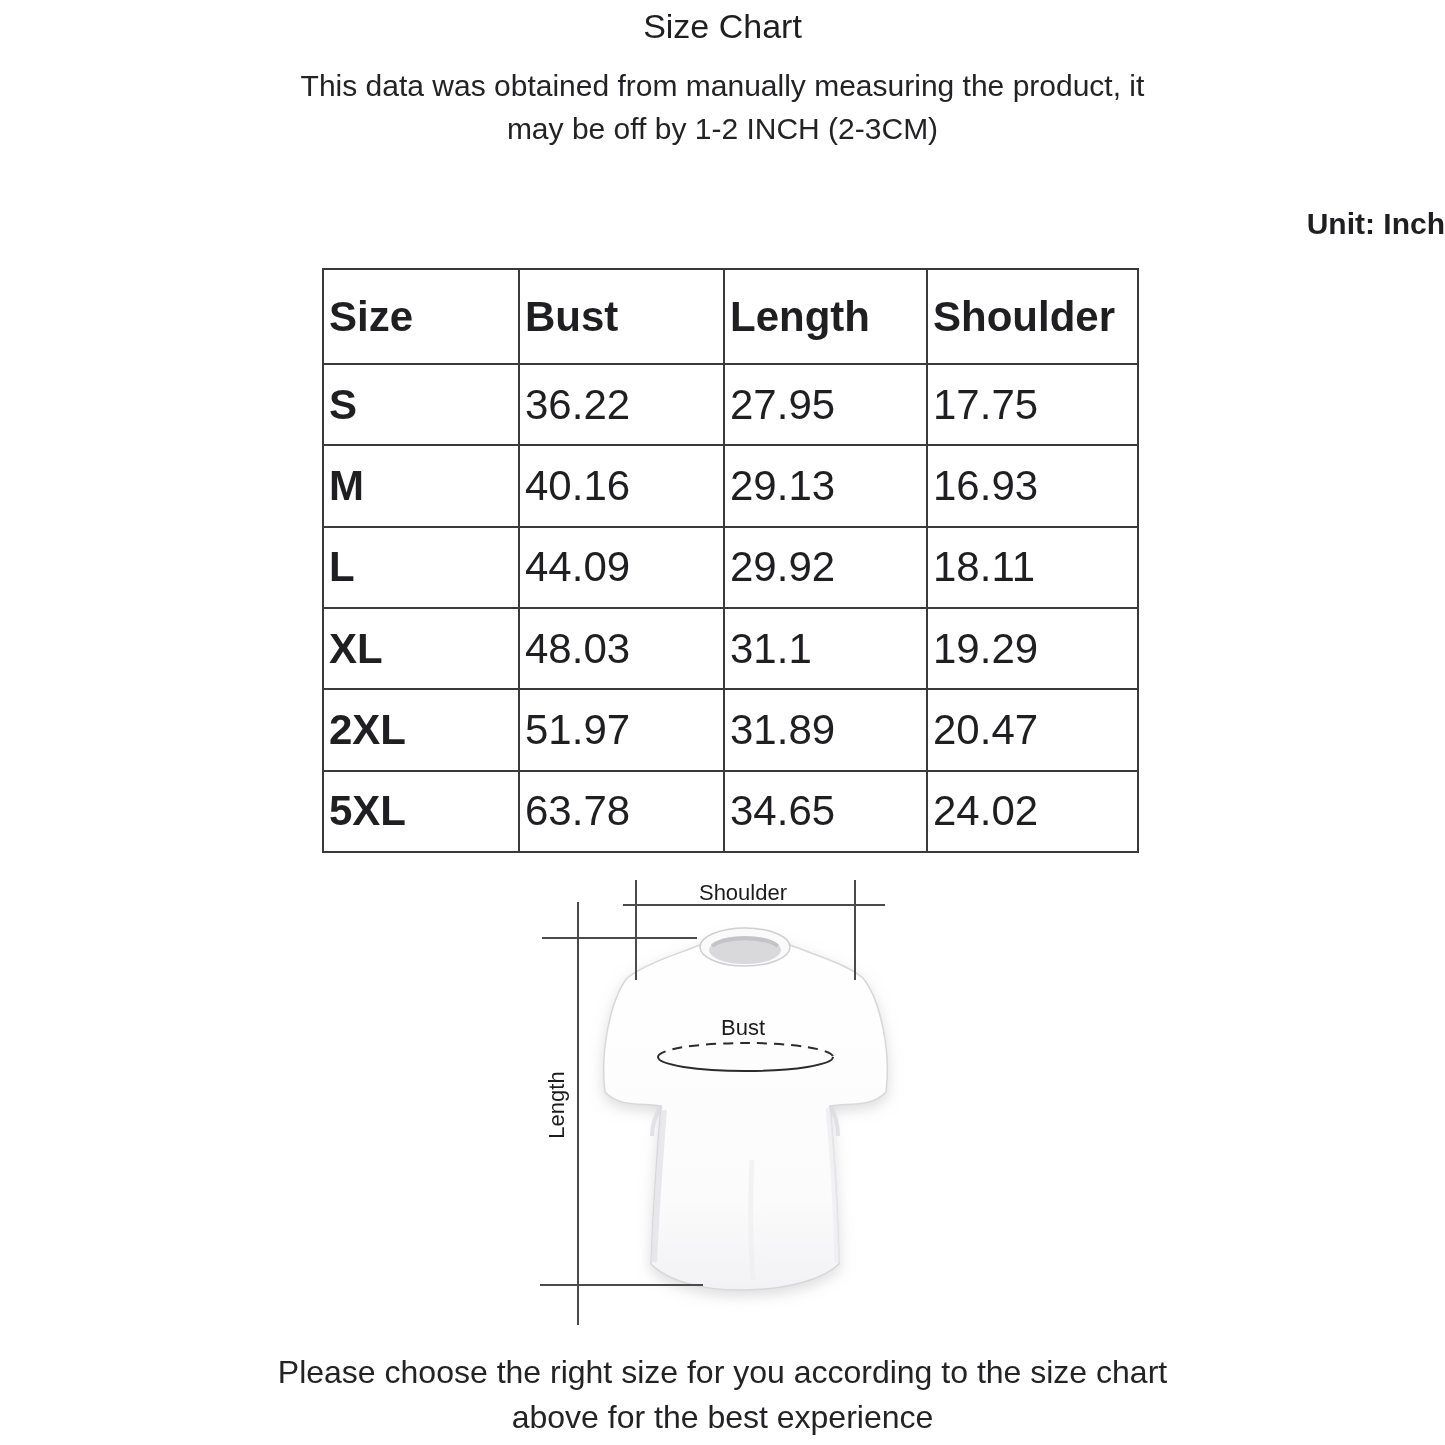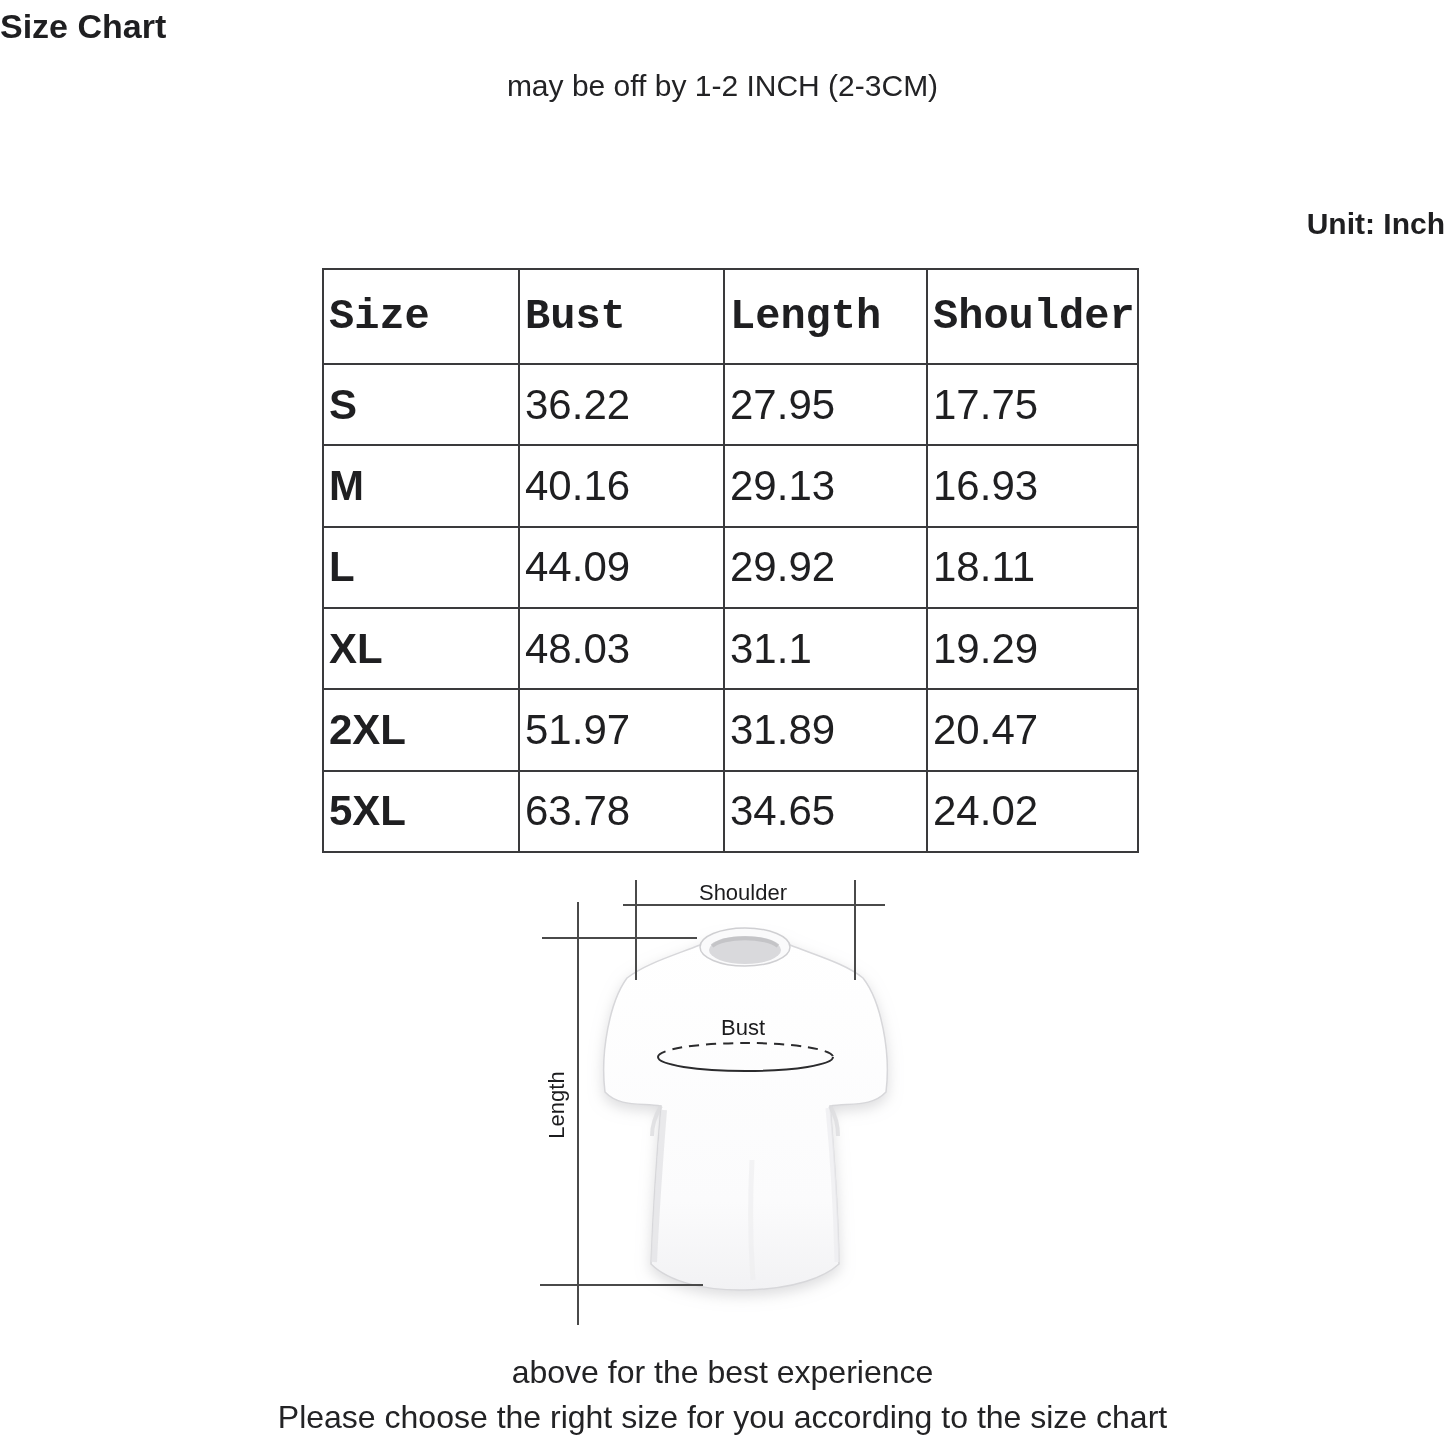--- a/index.html
+++ b/index.html
@@ -3,62 +3,63 @@
 <meta charset="utf-8">
 <style>
   html,body { margin:0; padding:0; background:#ffffff; }
   .canvas {
     position:relative; width:1445px; height:1445px; overflow:hidden;
     background:#ffffff; color:#1f1f21;
     font-family:"Liberation Sans", sans-serif;
   }
   .title {
     position:absolute; top:6px; left:0; width:100%;
-    text-align:left; font-size:34px; font-weight:700; line-height:40px;
+    text-align:center; font-size:34px; font-weight:400; line-height:40px;
   }
   .desc {
     position:absolute; top:64px; left:0; width:100%;
     text-align:center; font-size:30px; line-height:43px; color:#232325;
   }
   .unit {
     position:absolute; top:206px; left:0; width:100%;
     text-align:right; font-size:30px; font-weight:700; line-height:36px;
   }
   .size-table-wrap { position:absolute; left:322px; top:268px; }
   table.size-table {
     border-collapse:collapse; table-layout:fixed;
     width:815px; height:585px; background:#ffffff;
   }
   .size-table th, .size-table td {
     border:2px solid #3a3a3c; text-align:left; vertical-align:middle;
     padding:0 0 0 5px; white-space:nowrap; overflow:hidden;
   }
   .size-table thead tr { height:95px; }
   .size-table tbody tr { height:61px; }
-  .size-table th { font-size:42px; font-weight:700;font-family:Liberation Mono, monospace; }
+  .size-table th { font-size:42px; font-weight:700; }
   .size-table td { font-size:42px; font-weight:400; }
   .size-table td.size-col { font-weight:700; }
   .diagram { position:absolute; left:500px; top:860px; }
   .diagram text {
     font-family:"Liberation Sans", sans-serif;
     font-size:22px; fill:#1c1c1e;
   }
   .footer {
     position:absolute; top:1350px; left:0; width:100%;
     text-align:center; font-size:32px; line-height:45px; color:#232325;
   }
 </style>
 </head>
 <body>
 
 <div class="canvas">
 
   <div class="title">Size Chart</div>
 
   <div class="desc">
+    <div>This data was obtained from manually measuring the product, it</div>
     <div>may be off by 1-2 INCH (2-3CM)</div>
   </div>
 
   <div class="unit">Unit: Inch</div>
 
   <div class="size-table-wrap">
     <table class="size-table">
       <colgroup>
         <col style="width:196px">
           <col style="width:205px">
@@ -166,17 +167,17 @@
     <text x="64" y="245" text-anchor="middle" transform="rotate(-90 64 245)">Length</text>
 
     <g>
       <path d="M 158 197 A 87.5 14 0 0 0 333 197" fill="none" stroke="#2b2b2d" stroke-width="2"></path>
       <path d="M 158 197 A 87.5 14 0 0 1 333 197" fill="none" stroke="#2b2b2d" stroke-width="2" stroke-dasharray="10 7"></path>
     </g>
     <text x="243" y="175" text-anchor="middle">Bust</text>
   </svg>
 
   <div class="footer">
+    <div>Please choose the right size for you according to the size chart</div>
     <div>above for the best experience</div>
-    <div>Please choose the right size for you according to the size chart</div>
   </div>
 
 </div>
 
 </body></html>

